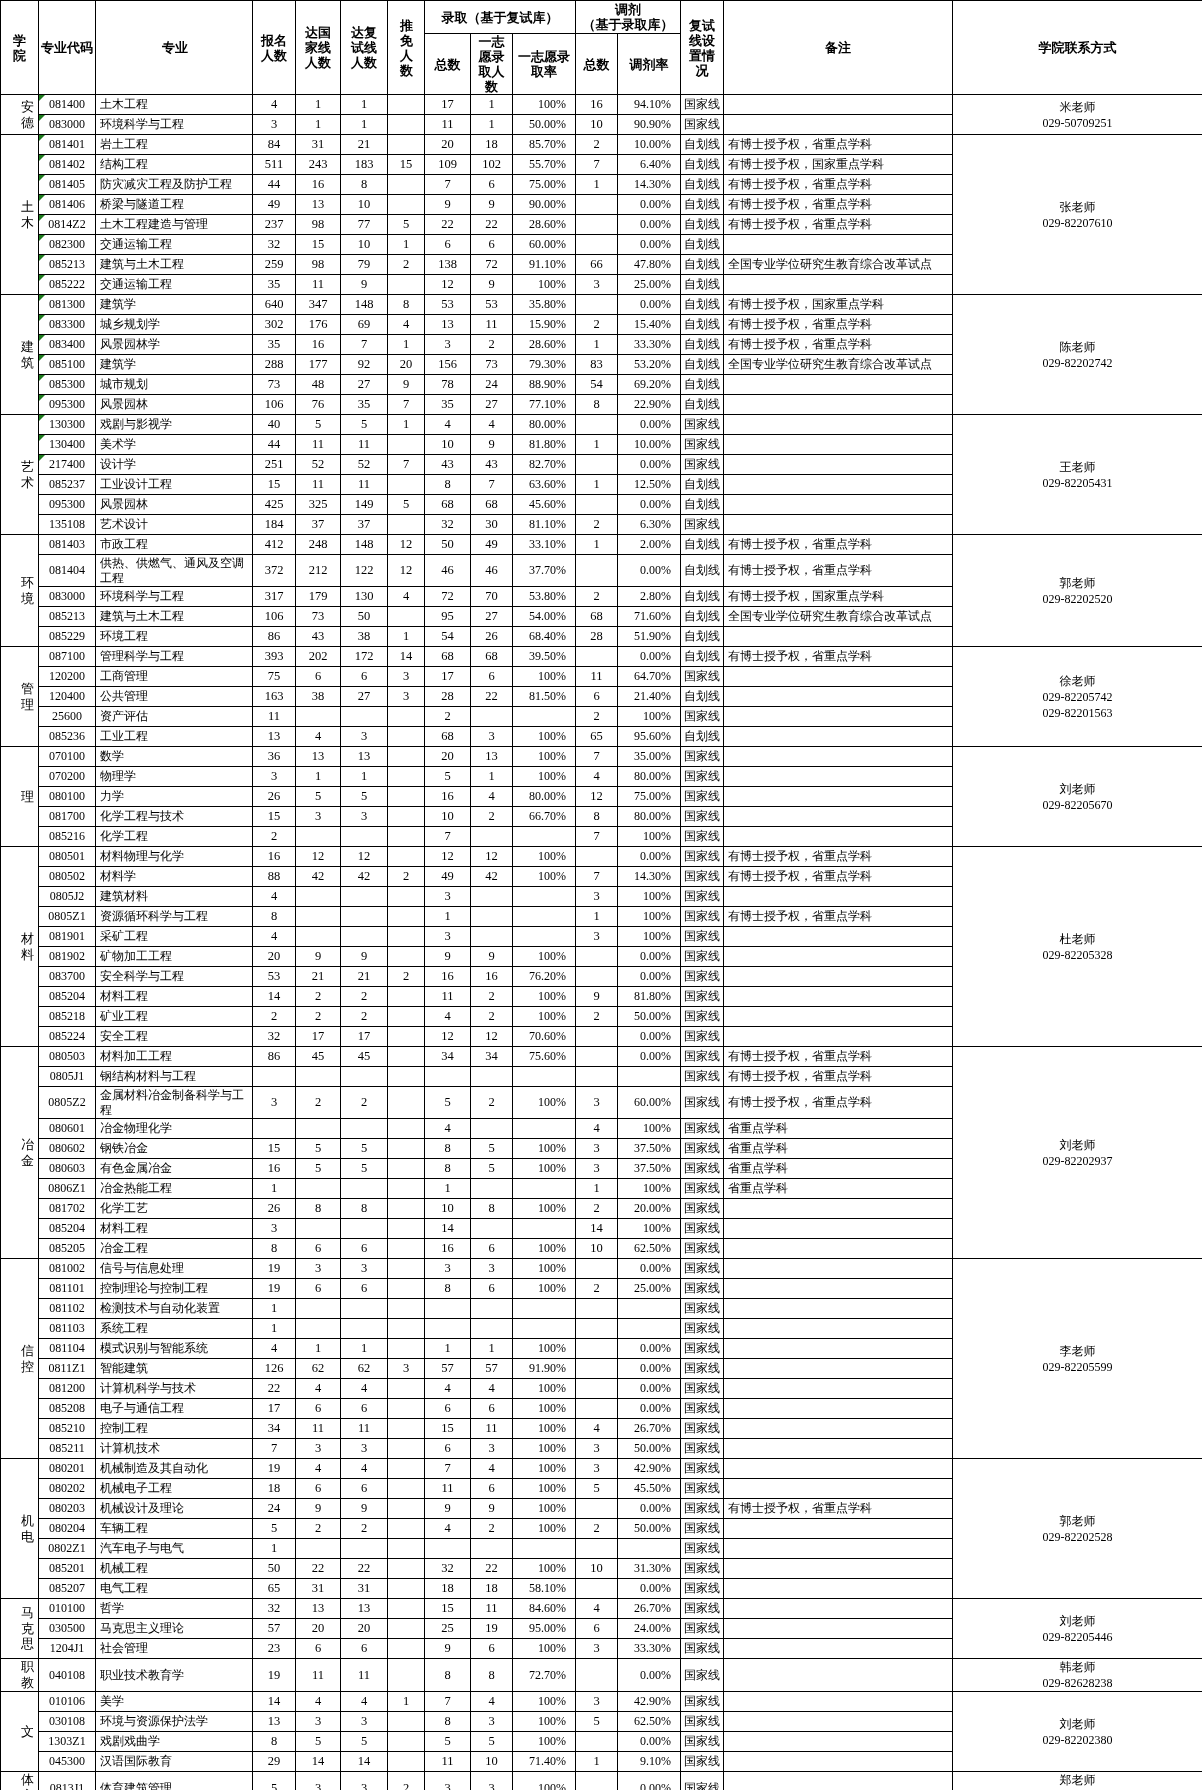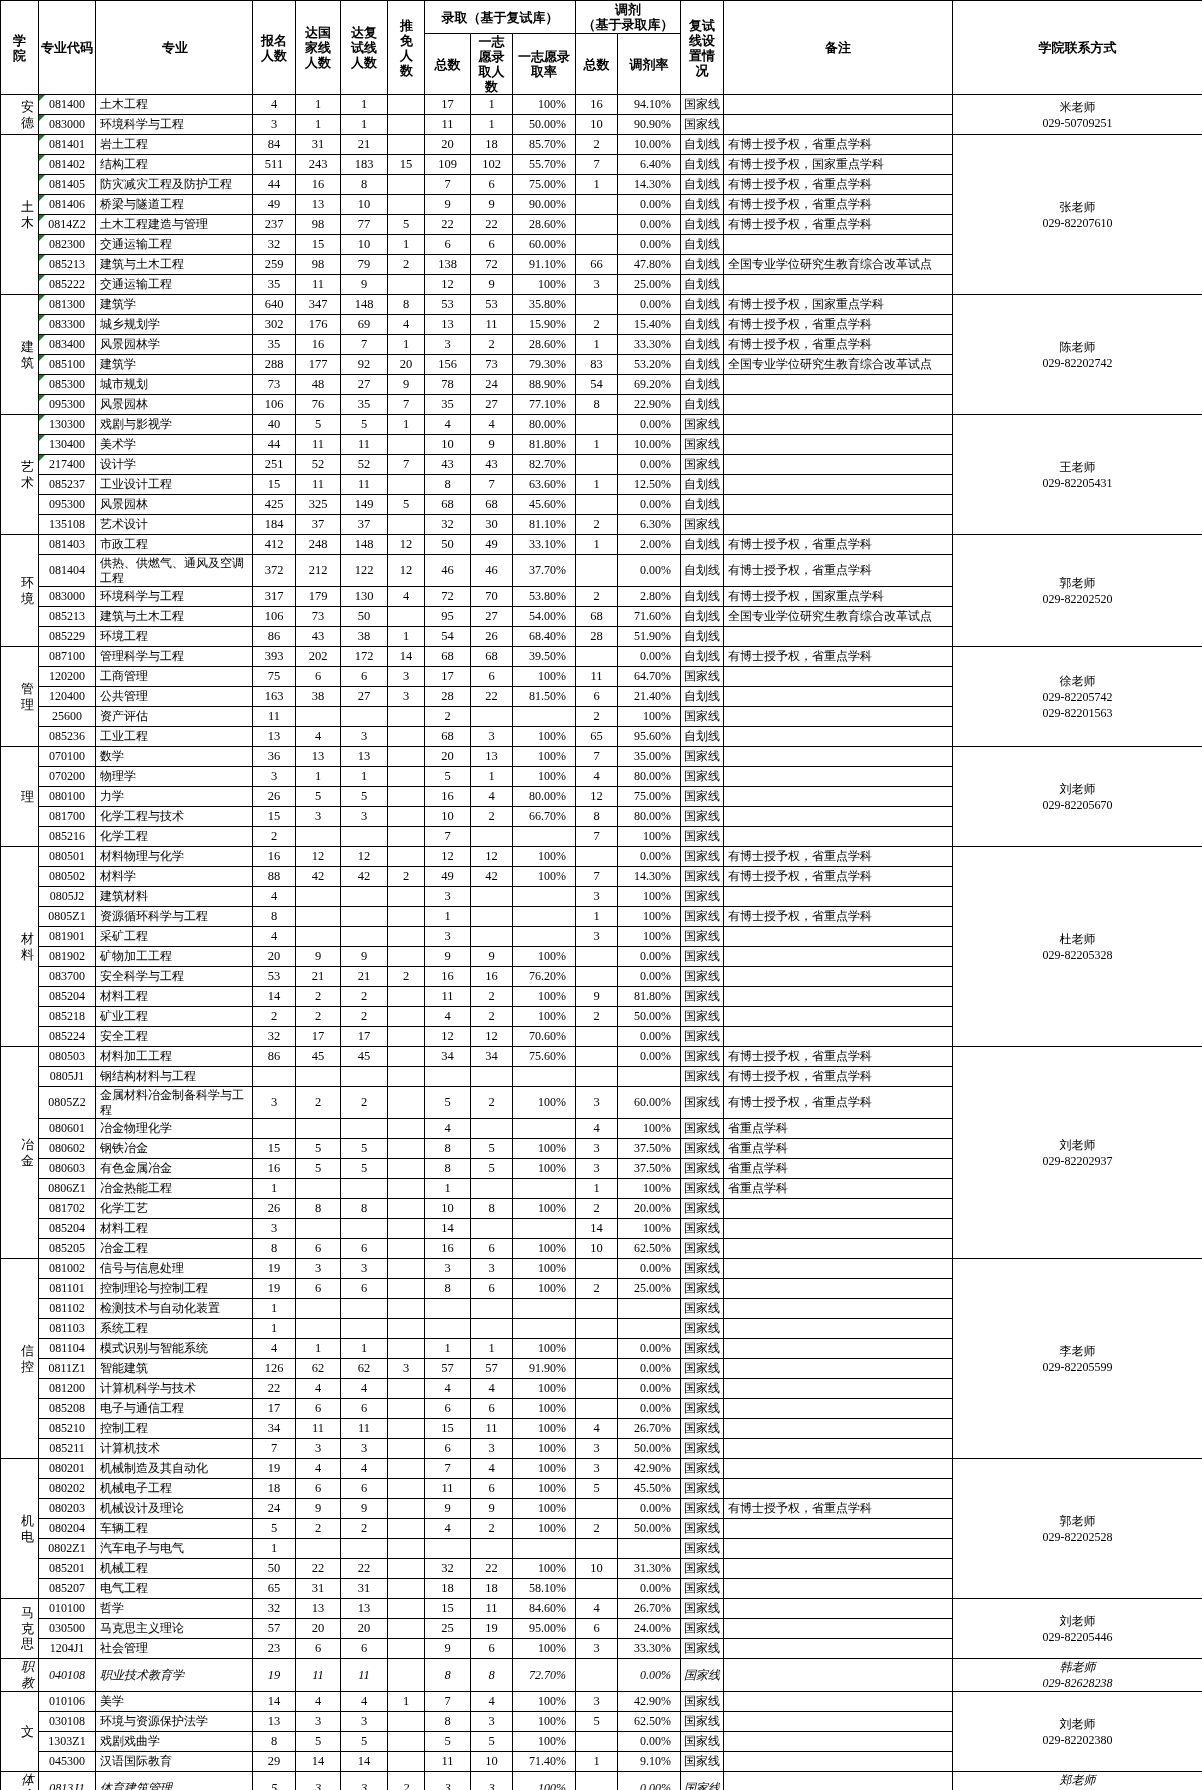--- a/index.html
+++ b/index.html
@@ -4,21 +4,21 @@
 <style>
   html,body{margin:0;padding:0;background:#fff;}
   body{width:1202px;font-family:"Liberation Serif","DejaVu Serif",serif;}
   table{border-collapse:collapse;table-layout:fixed;width:1202px;background:#fff;}
   th,td{border:1px solid #000;overflow:hidden;text-align:center;vertical-align:middle;
         font-size:12px;line-height:1.2;padding:0 2px;color:#000;}
   thead th{font-weight:bold;font-size:13px;line-height:15px;}
   tr.h1{height:33px;}
   tr.h2{height:52px;}
   tbody tr{height:20px;}
-  tbody tr.tall{height:33px;font-style:italic;}
+  tbody tr.tall{height:33px;}
   td.major{text-align:left;padding-left:4px;}
   td.remark{text-align:left;padding-left:4px;}
   td.rate{text-align:right;padding-right:9px;}
   td.num{font-size:12.5px;}
   td.code{position:relative;}
   td.code.marker::before{content:"";position:absolute;top:0;left:0;width:0;height:0;
         border-top:6px solid #1e7a1e;border-right:6px solid transparent;}
   td.squeeze{line-height:15px;padding-top:1px;}
   td.college{font-size:13px;padding:0 20px;}
   td.contact div{line-height:16px;}

